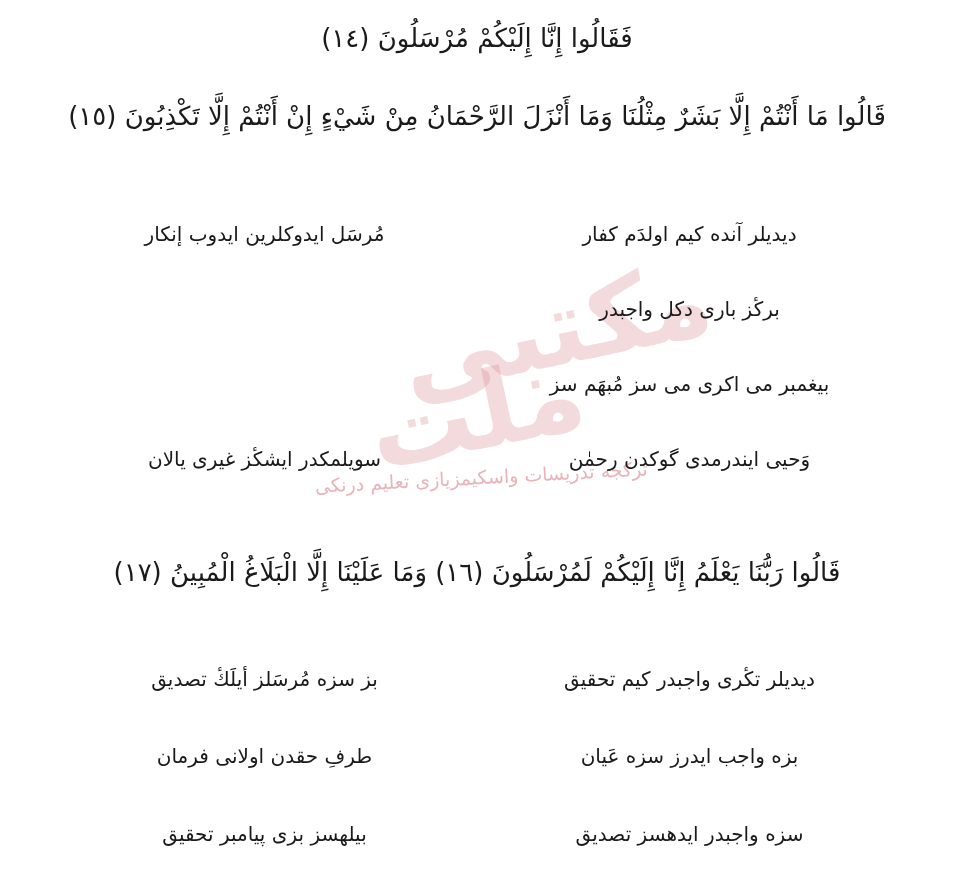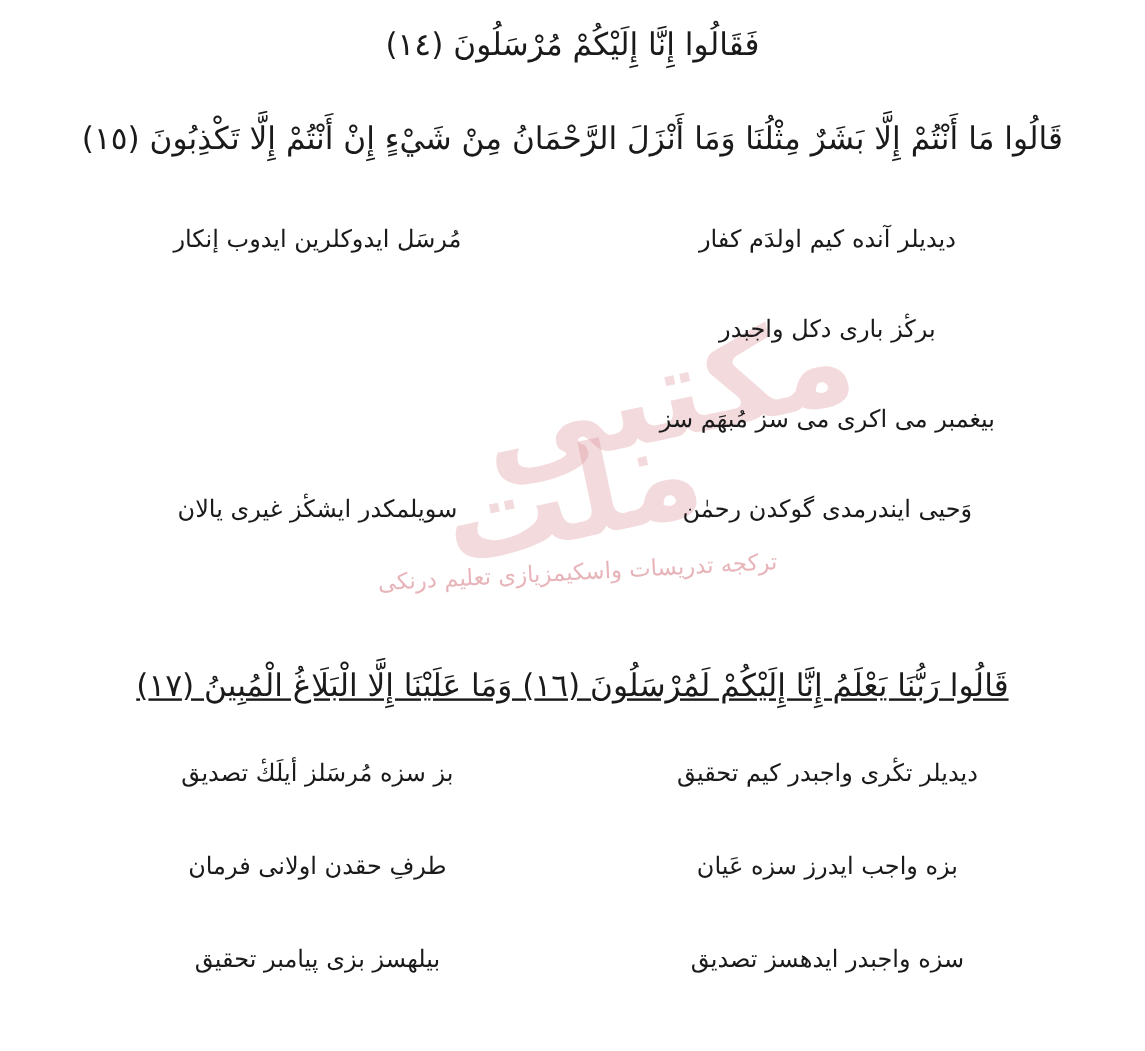--- a/index.html
+++ b/index.html
@@ -21,36 +21,36 @@
     left: 0;
     width: 100%;
     text-align: center;
     direction: rtl;
     font-size: 26px;
     line-height: 40px;
     z-index: 2;
   }
   .line1 { top: 18px; }
   .line2 { top: 96px; }
-  .line3 { top: 552px; text-decoration: underline; }
+  .line3 { top: 552px; }
 
   .couplet {
     position: absolute;
     left: 0;
     width: 100%;
     display: grid;
     grid-template-columns: 1fr 1fr;
     direction: rtl;
     padding: 0 52px;
     box-sizing: border-box;
     font-size: 20px;
     line-height: 38px;
     z-index: 2;
   }
-  .hemistich { text-align: center; white-space: nowrap; }
+  .hemistich { text-align: center; white-space: nowrap; margin-top: 35px; }
 
   .r1 { top: 180px; }
   .r2 { top: 255px; }
   .r3 { top: 330px; }
   .r4 { top: 405px; }
   .r5 { top: 625px; }
   .r6 { top: 702px; }
   .r7 { top: 780px; }
 
   .watermark {

